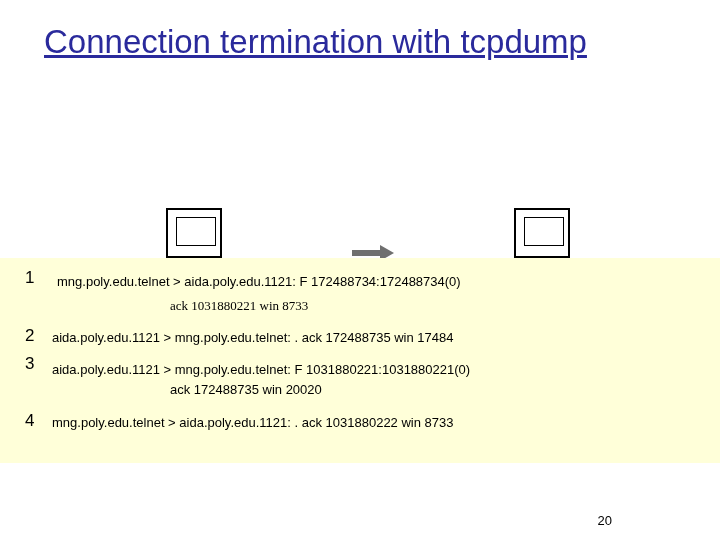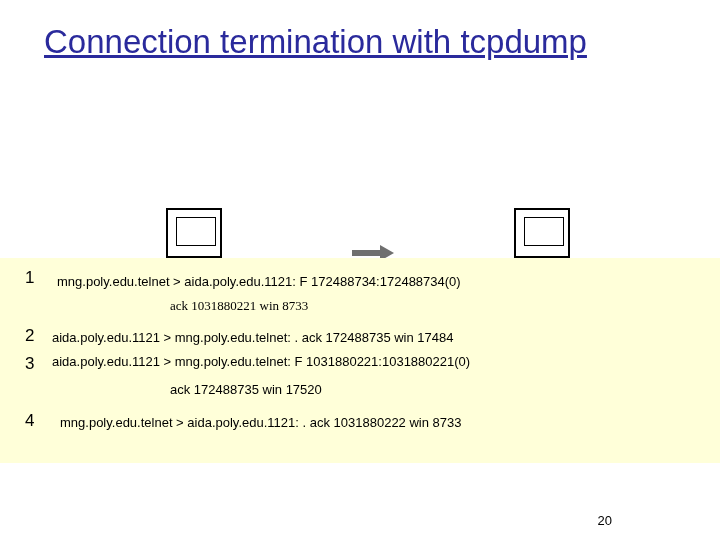--- a/index.html
+++ b/index.html
@@ -220,26 +220,26 @@
       <span class="trace-cont" style="left:170px; top:30px;font-family:Liberation Serif, serif;">ack 1031880221 win 8733</span>
     </div>
 
     <div class="trace-row" style="top:68px;">
       <span class="trace-num" style="left:25px; top:0px;">2</span>
       <span class="trace-text" style="left:52px; top:4px;">aida.poly.edu.1121 &gt; mng.poly.edu.telnet: . ack 172488735 win 17484</span>
     </div>
 
     <div class="trace-row" style="top:96px;">
       <span class="trace-num" style="left:25px; top:0px;">3</span>
-      <span class="trace-text" style="left:52px; top:0;">aida.poly.edu.1121 &gt; mng.poly.edu.telnet: F 1031880221:1031880221(0)</span>
-      <span class="trace-cont" style="left:170px; top:28px;">ack 172488735 win 17520</span>
+      <span class="trace-text" style="left:52px; top:8px;">aida.poly.edu.1121 &gt; mng.poly.edu.telnet: F 1031880221:1031880221(0)</span>
+      <span class="trace-cont" style="left:170px; top:28px;">ack 172488735 win 20020</span>
     </div>
 
     <div class="trace-row" style="top:153px;">
       <span class="trace-num" style="left:25px; top:0px;">4</span>
-      <span class="trace-text" style="left:60px; top:4px;">mng.poly.edu.telnet &gt; aida.poly.edu.1121: . ack 1031880222 win 8733</span>
+      <span class="trace-text" style="left:52px; top:4px;">mng.poly.edu.telnet &gt; aida.poly.edu.1121: . ack 1031880222 win 8733</span>
     </div>
 
   </div>
 
   <div class="page-number">20</div>
 
 </div>
 
 </body></html>

